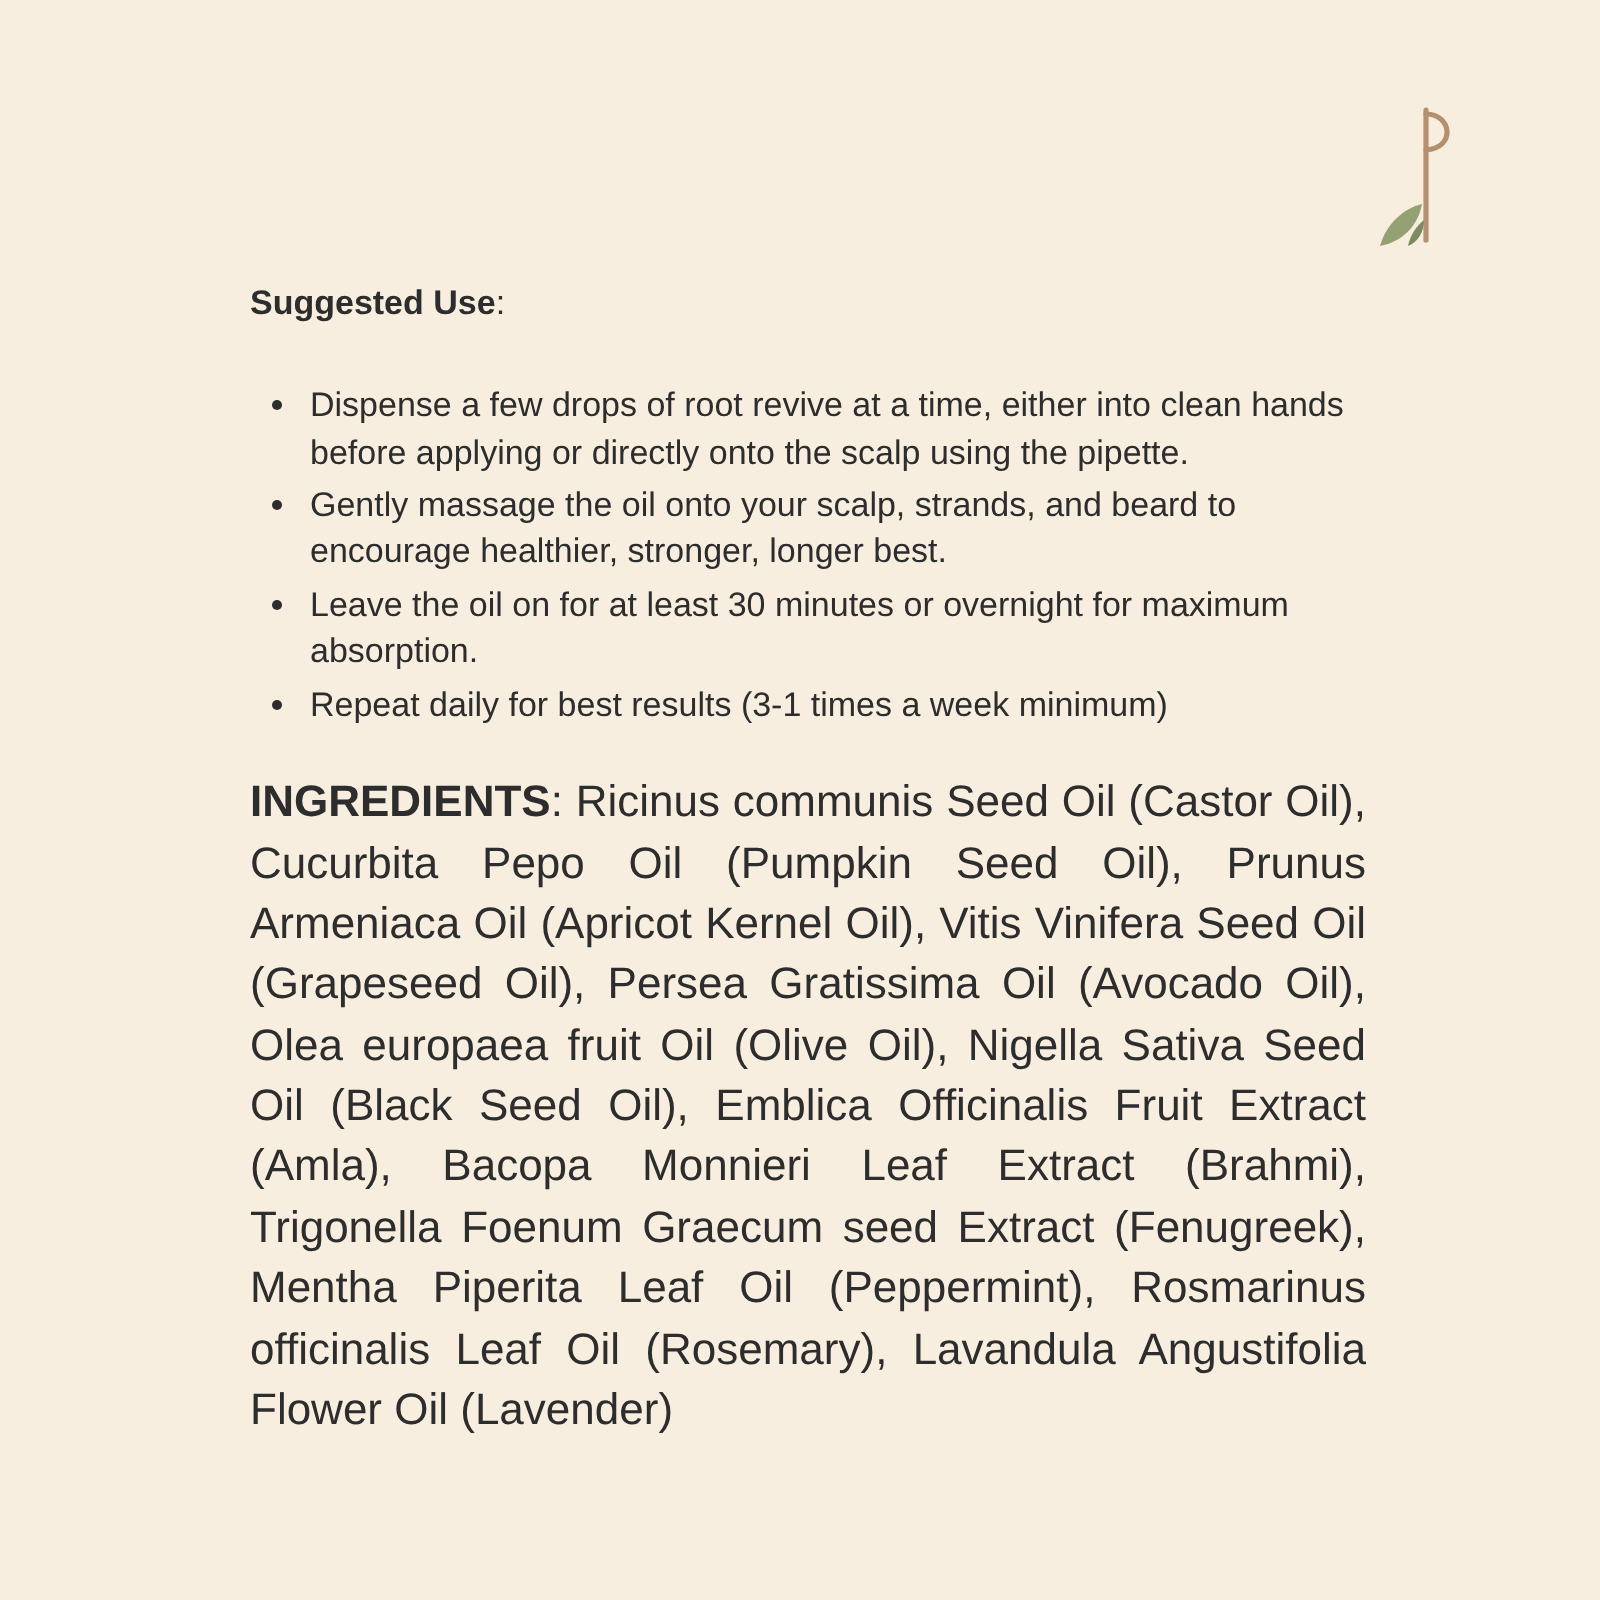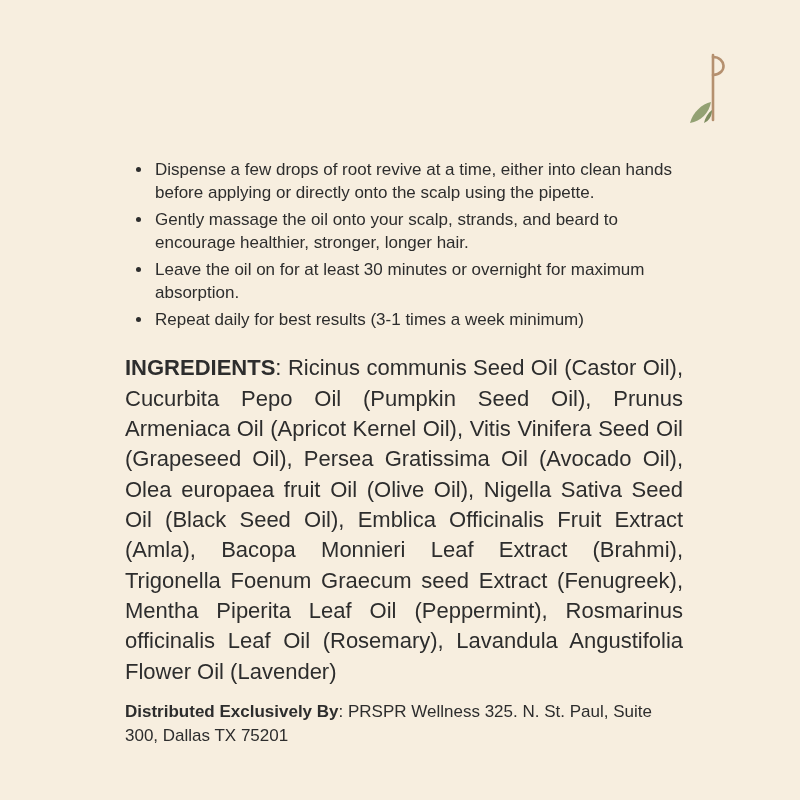--- a/index.html
+++ b/index.html
@@ -73,25 +73,25 @@
     <path d="M33 7 C46 7 48 24 33 25" stroke="#b5906f" stroke-width="2.6" fill="none" stroke-linecap="round"></path>
 
     <path d="M31 52 C22 54 13 62 10 73 C21 71 29 63 31 52 Z" fill="#93a173"></path>
 
     <path d="M32 60 C28 63 25 68 24 73 C29 71 32 66 32 60 Z" fill="#7d8c5f"></path>
   </svg>
 </div>
 
 <div class="content">
 
+  <p class="heading"><span class="bold">Suggested Use</span><span>:</span></p>
 
   <ul class="bullets">
     <li>Dispense a few drops of root revive at a time, either into clean hands before applying or directly onto the scalp using the pipette.</li>
-    <li>Gently massage the oil onto your scalp, strands, and beard to encourage healthier, stronger, longer hair.</li>
+    <li>Gently massage the oil onto your scalp, strands, and beard to encourage healthier, stronger, longer best.</li>
     <li>Leave the oil on for at least 30 minutes or overnight for maximum absorption.</li>
     <li>Repeat daily for best results (3-1 times a week minimum)</li>
   </ul>
 
   <p class="ingredients"><span class="bold">INGREDIENTS</span><span>: Ricinus communis Seed Oil (Castor Oil), Cucurbita Pepo Oil (Pumpkin Seed Oil), Prunus Armeniaca Oil (Apricot Kernel Oil), Vitis Vinifera Seed Oil (Grapeseed Oil), Persea Gratissima Oil (Avocado Oil), Olea europaea fruit Oil (Olive Oil), Nigella Sativa Seed Oil (Black Seed Oil), Emblica Officinalis Fruit Extract (Amla), Bacopa Monnieri Leaf Extract (Brahmi), Trigonella Foenum Graecum seed Extract (Fenugreek), Mentha Piperita Leaf Oil (Peppermint), Rosmarinus officinalis Leaf Oil (Rosemary), Lavandula Angustifolia Flower Oil (Lavender)</span></p>
 
-  <p class="distributor"><span class="bold">Distributed Exclusively By</span><span>: PRSPR Wellness 325. N. St. Paul, Suite 300, Dallas TX 75201</span></p>
 
 </div>
 
 </body></html>

